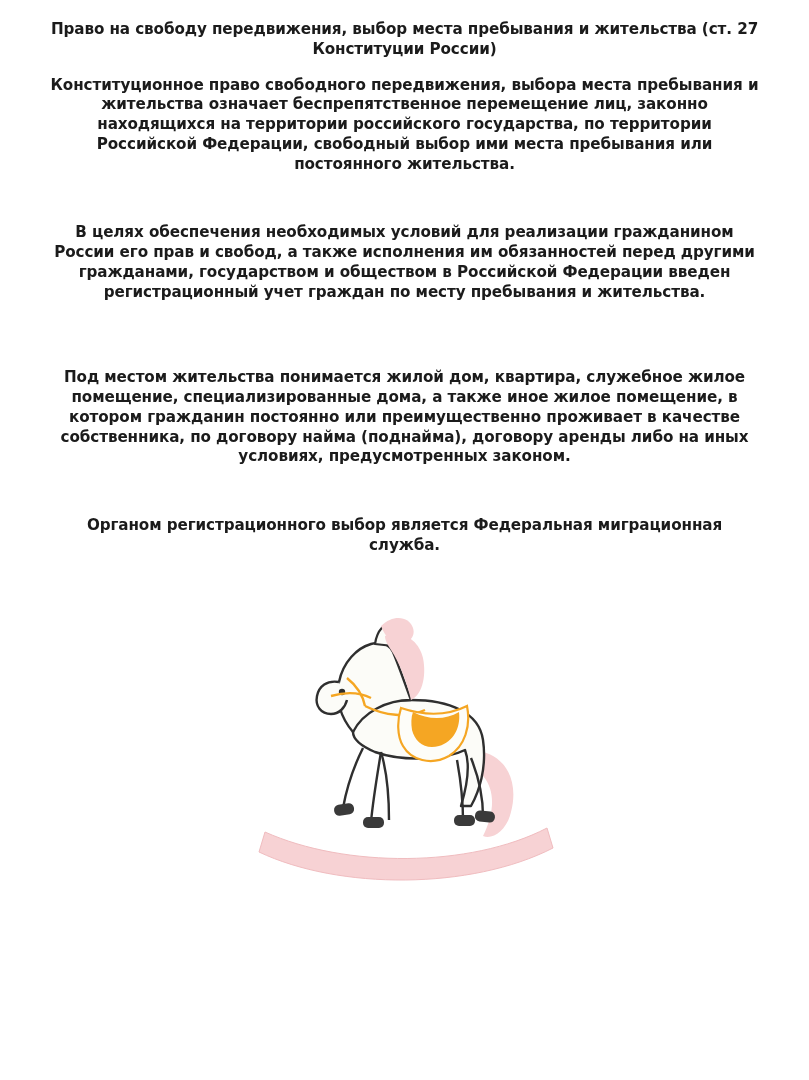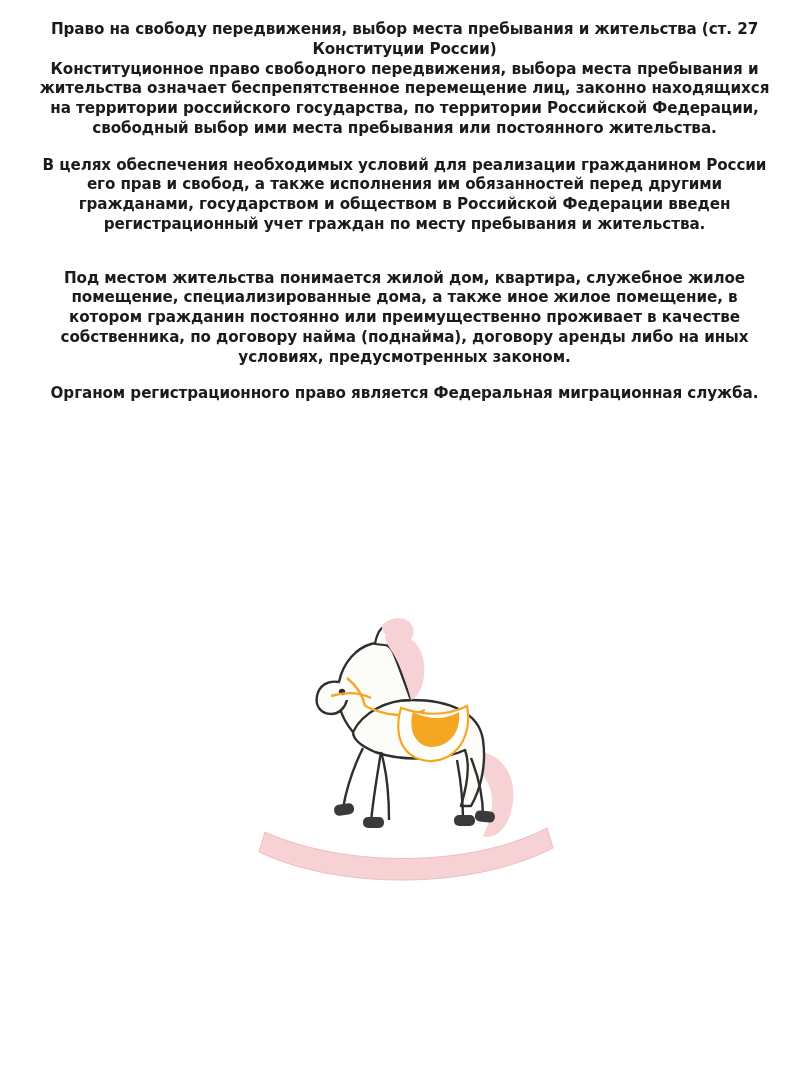--- a/index.html
+++ b/index.html
@@ -26,21 +26,21 @@
     text-align: center;
     font-weight: bold;
     font-size: 15.2px;
     line-height: 1.30;
     letter-spacing: -0.1px;
   }
   .doc-title {
     margin: 0 0 0 0;
   }
   .para {
-    margin: 0;
+    margin: 16px;
   }
   .spacer {
     height: 17px;
   }
   .illustration {
     position: absolute;
     left: 0;
     right: 0;
     top: 600px;
     display: flex;
@@ -57,21 +57,21 @@
 
   <div class="doc-text">
     <div class="doc-title">Право на свободу передвижения, выбор места пребывания и жительства (ст. 27 Конституции России)</div>
     <div class="para">Конституционное право свободного передвижения, выбора места пребывания и жительства означает беспрепятственное перемещение лиц, законно находящихся на территории российского государства, по территории Российской Федерации, свободный выбор ими места пребывания или постоянного жительства.</div>
     <div class="spacer"></div>
     <div class="para">В целях обеспечения необходимых условий для реализации гражданином России его прав и свобод, а также исполнения им обязанностей перед другими гражданами, государством и обществом в Российской Федерации введен регистрационный учет граждан по месту пребывания и жительства.</div>
     <div class="spacer"></div>
     <div class="spacer"></div>
     <div class="para">Под местом жительства понимается жилой дом, квартира, служебное жилое помещение, специализированные дома, а также иное жилое помещение, в котором гражданин постоянно или преимущественно проживает в качестве собственника, по договору найма (поднайма), договору аренды либо на иных условиях, предусмотренных законом.</div>
     <div class="spacer"></div>
-    <div class="para">Органом регистрационного право является Федеральная миграционная служба.</div>
+    <div class="para">Органом регистрационного выбор является Федеральная миграционная служба.</div>
   </div>
 
   <div class="illustration">
     <svg class="horse" width="340" height="290" viewBox="0 0 340 290">
 
       <path d="M30 232 C 110 268, 235 268, 312 228 L 318 248 C 236 290, 104 290, 24 252 Z" fill="#f7d2d4" stroke="#f0bcbf" stroke-width="1"></path>
 
       <path d="M236 150 C 272 152, 284 182, 276 212 C 272 230, 258 240, 248 236 C 258 216, 262 192, 248 176 C 240 166, 234 160, 232 156 Z" fill="#f7d2d4"></path>
 
       <path d="M118 132 C 118 112, 140 100, 176 100 C 214 100, 244 112, 248 140

